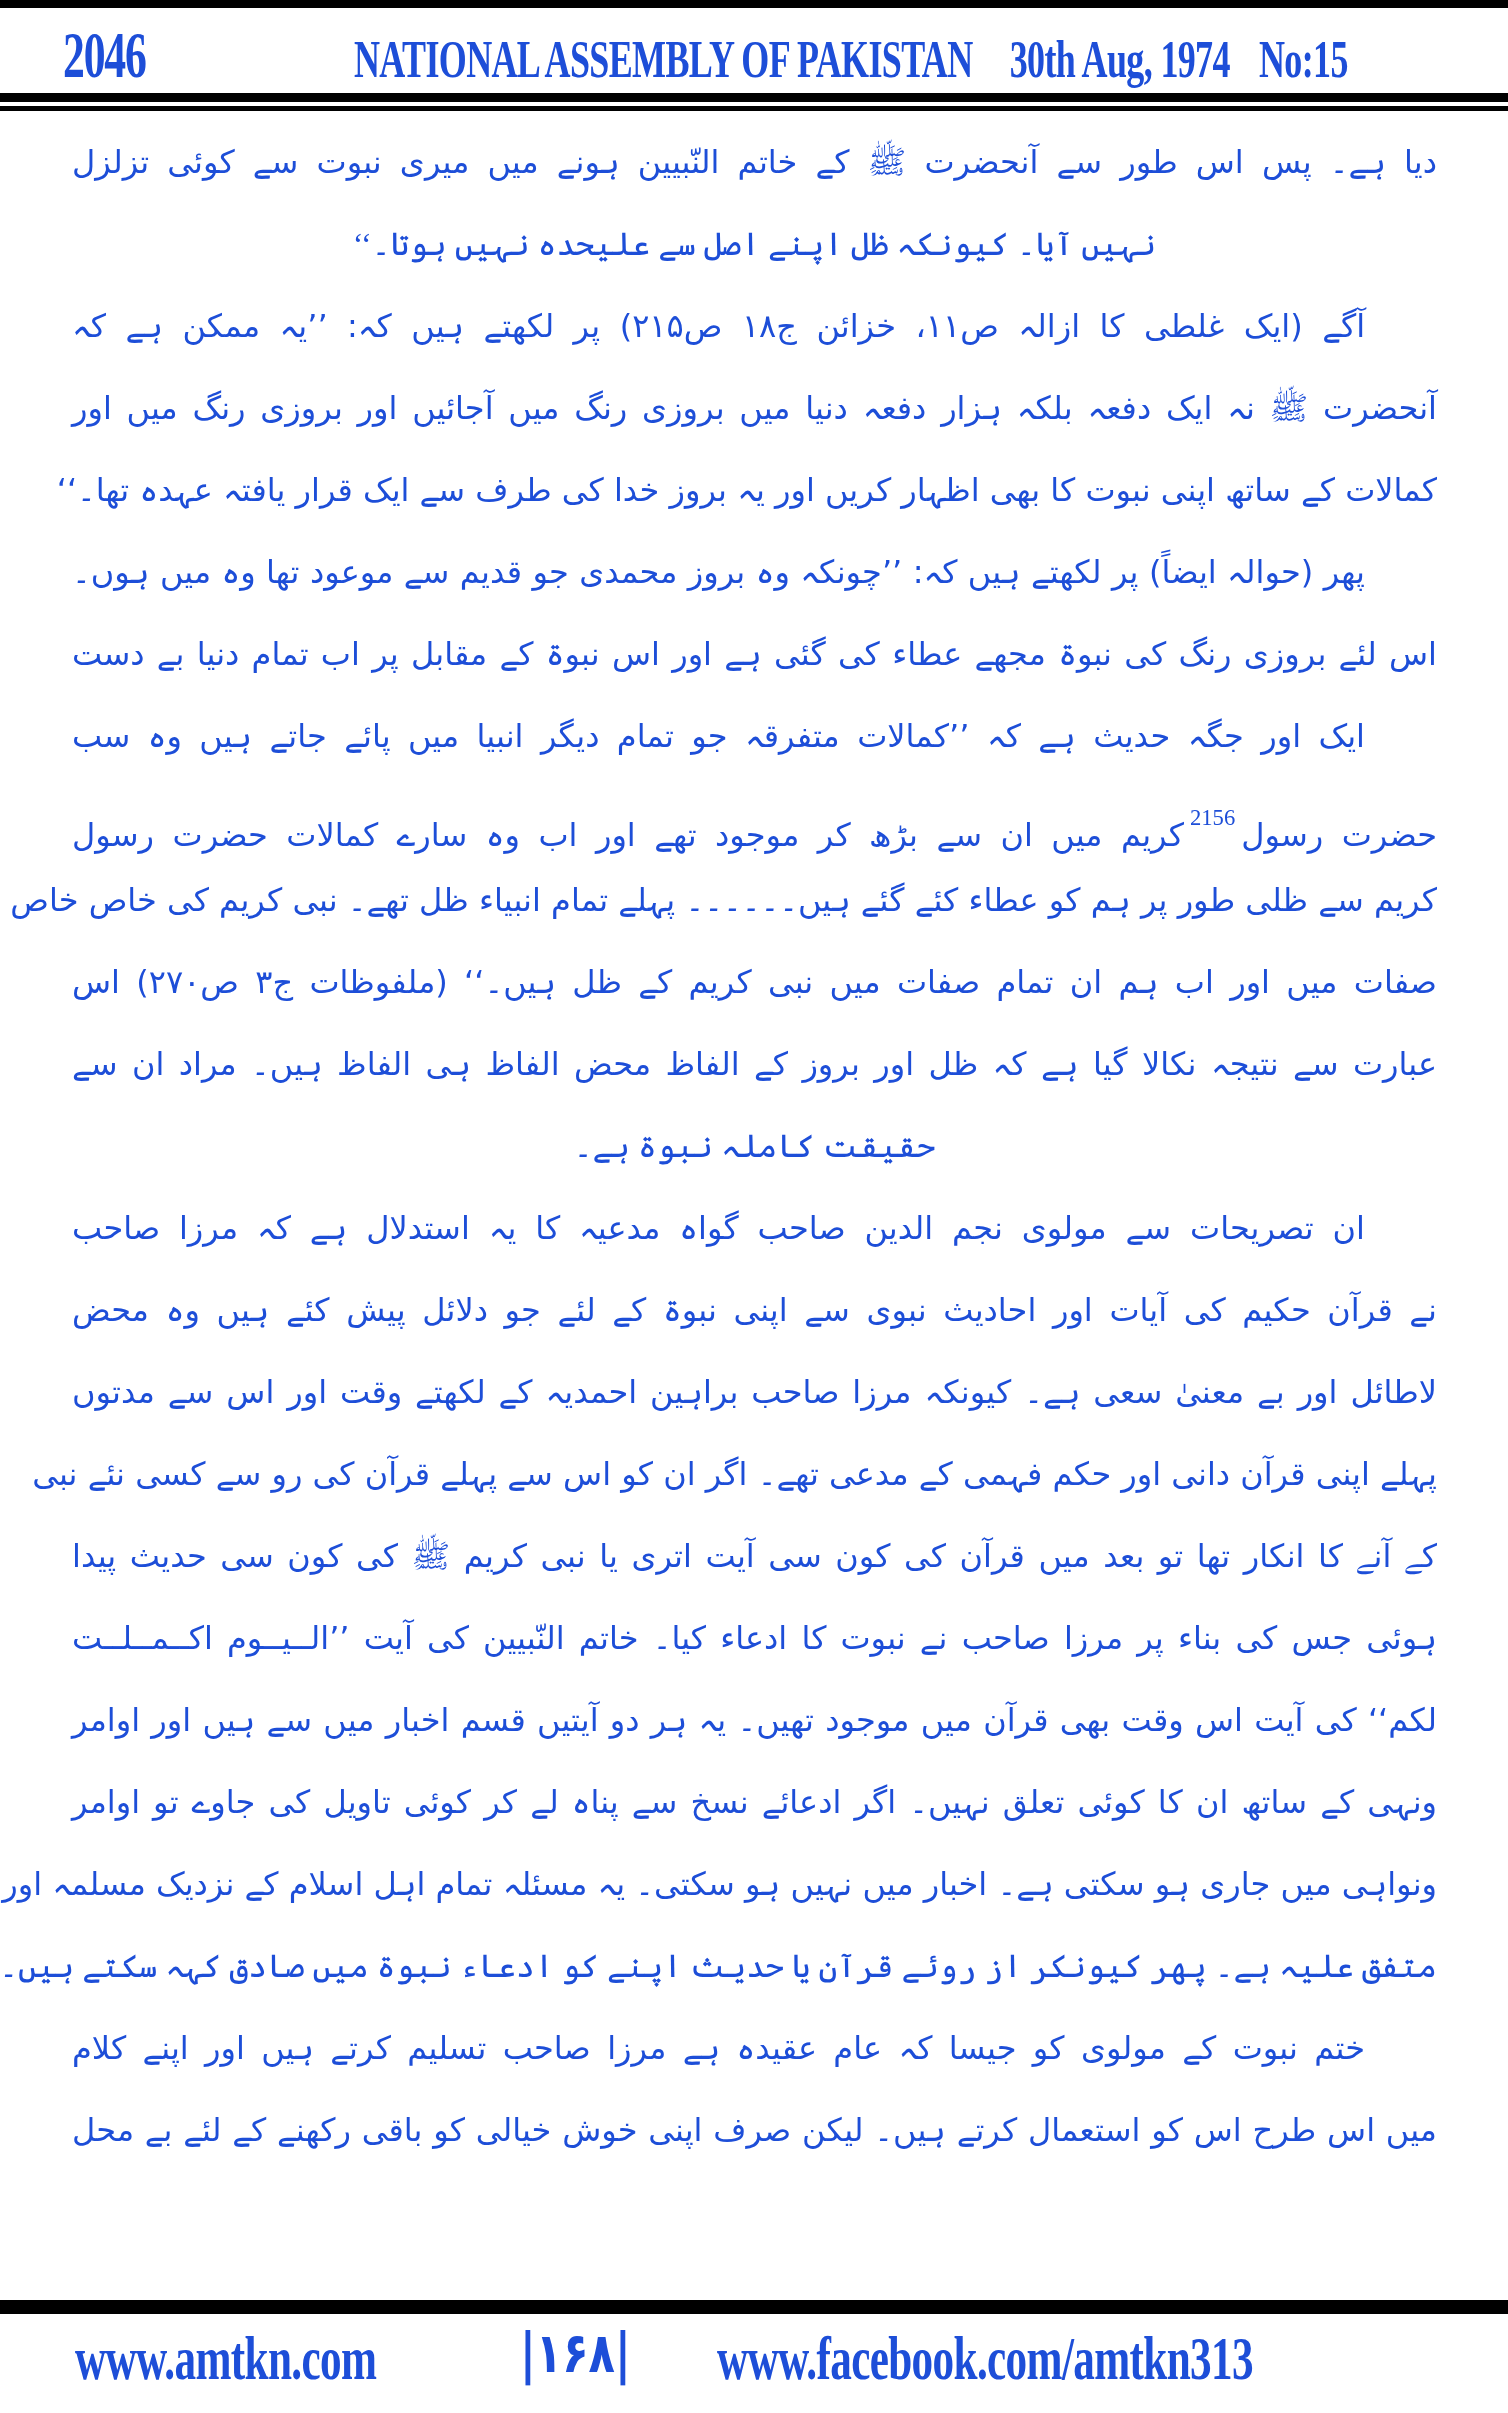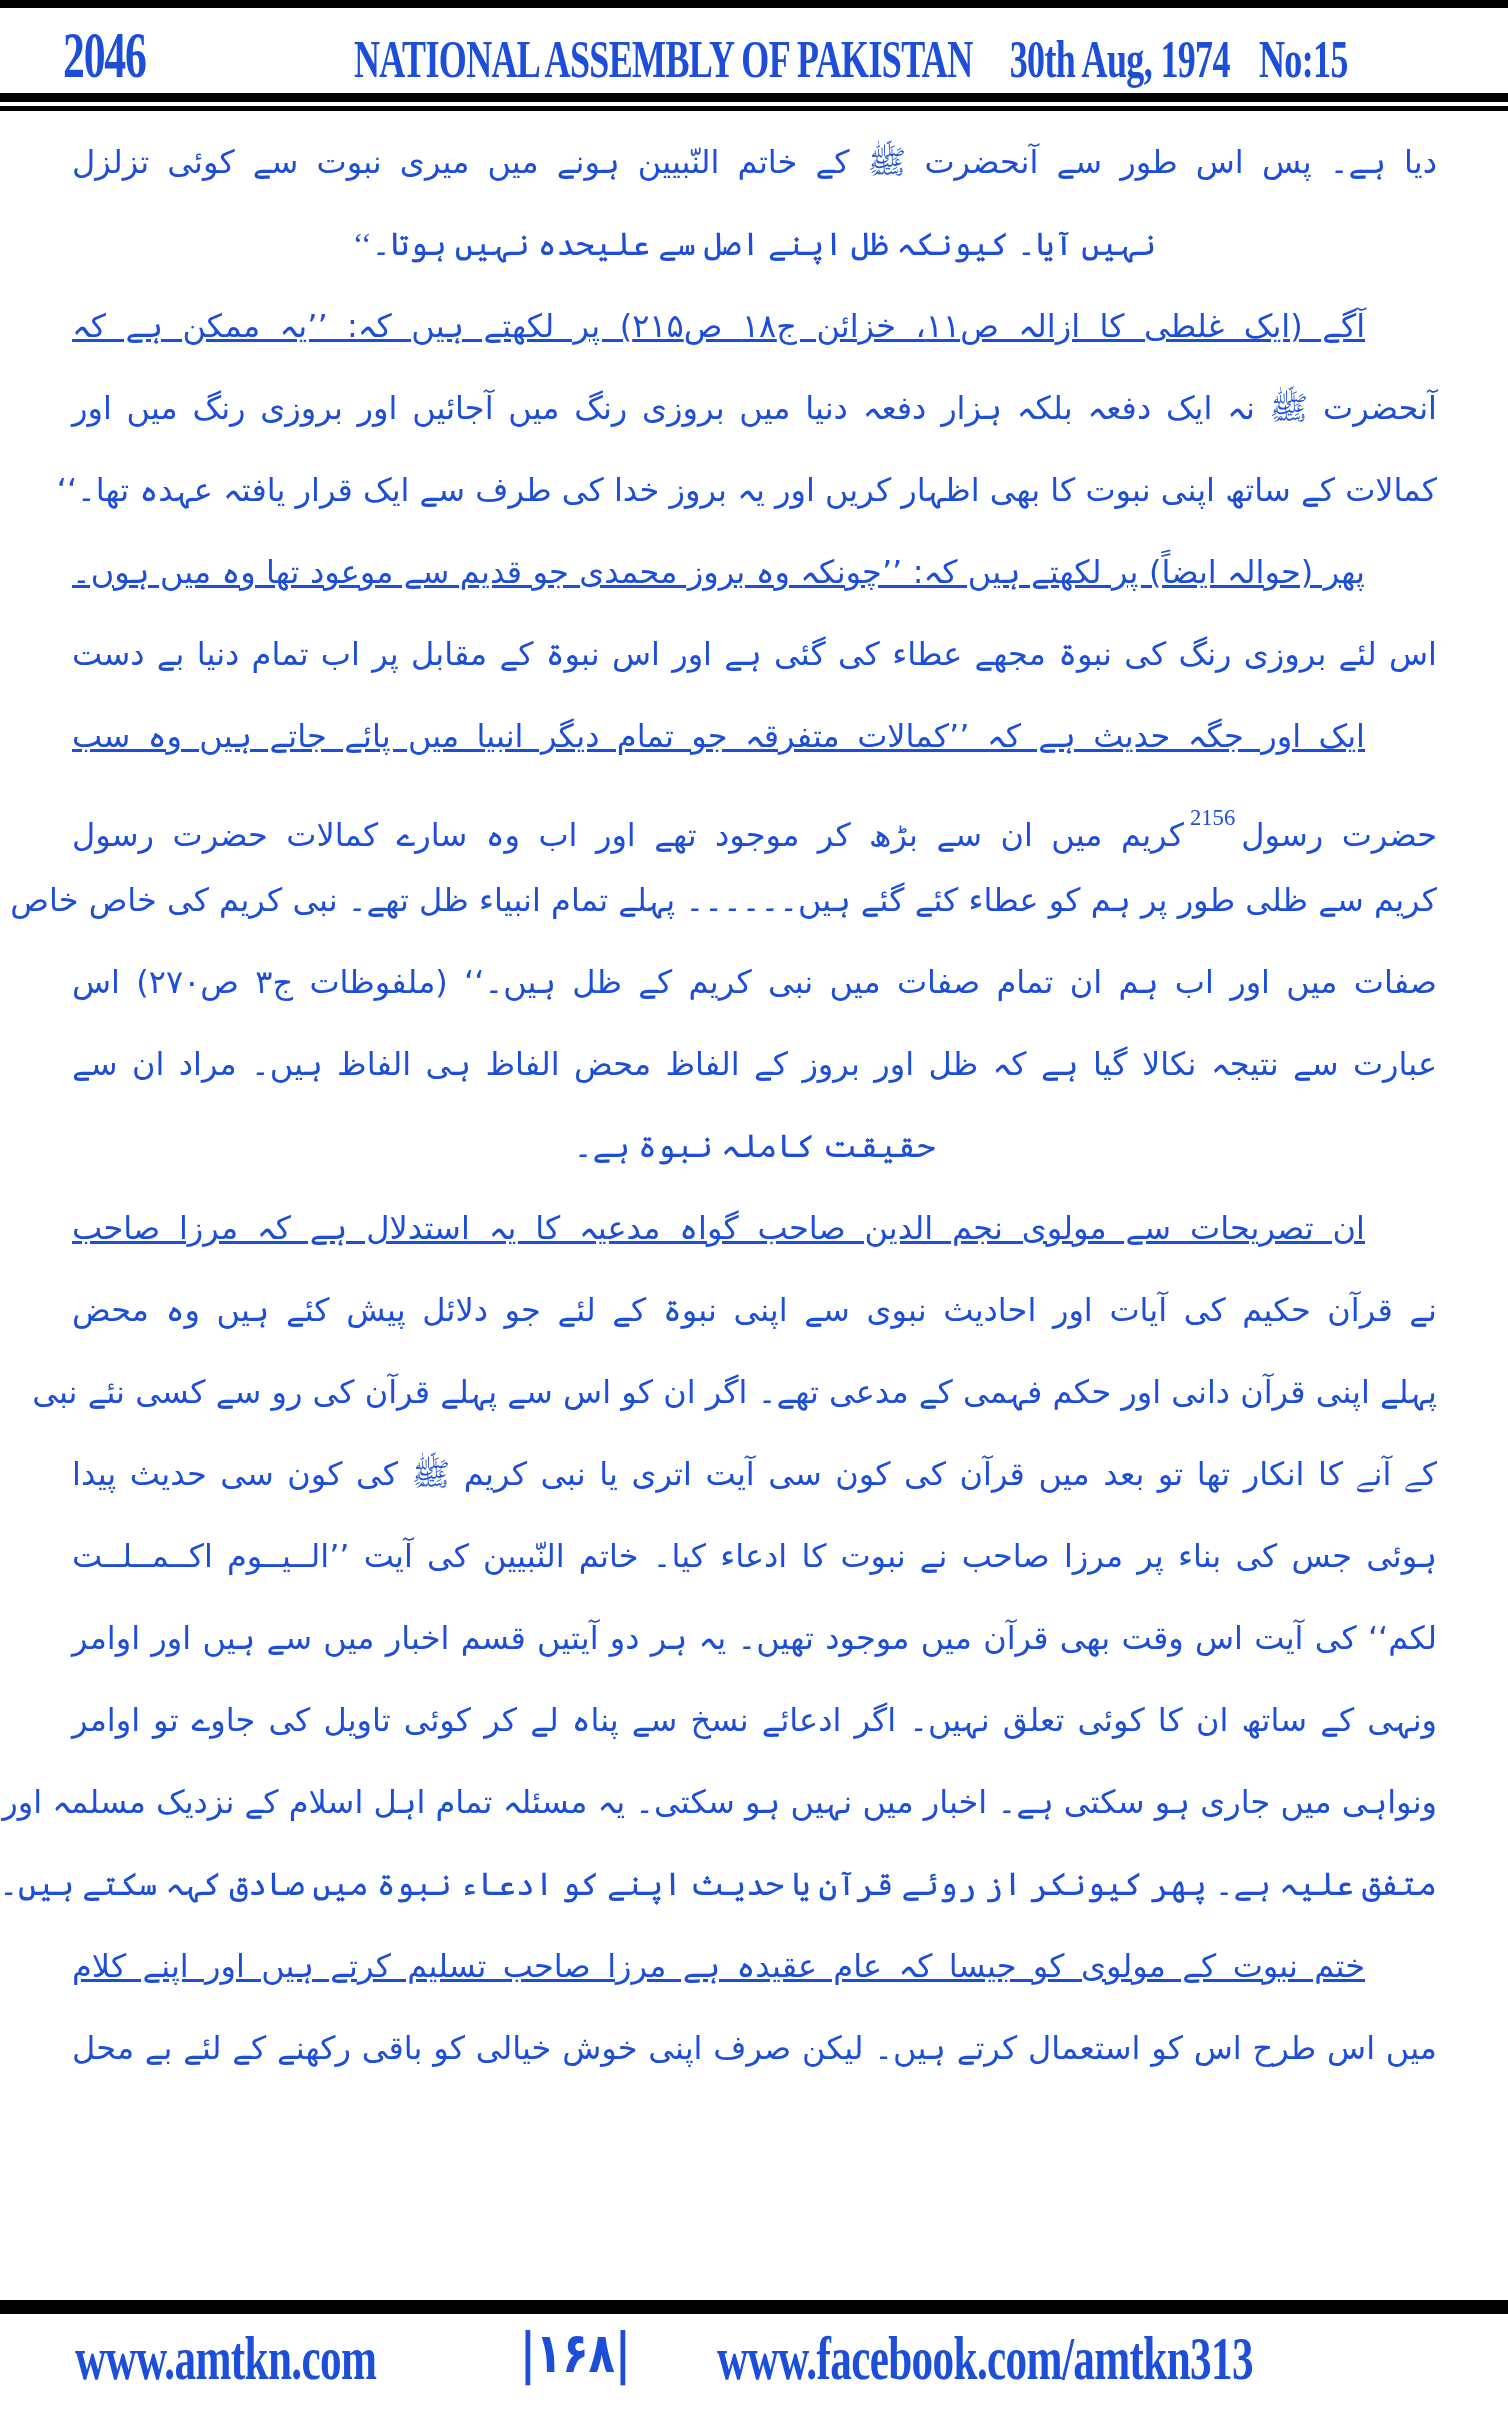--- a/index.html
+++ b/index.html
@@ -46,21 +46,21 @@
     text-align-last:justify;
     white-space:nowrap;
     overflow:visible;
   }
   .line.center{
     text-align:left;
     -moz-text-align-last:center;
     text-align-last:center;
     font-family:Liberation Serif, serif;
   }
-  .line.indent{padding-right:72px;text-decoration:underline;}
+  .line.indent{padding-right:72px;}
   .sup{
     font-family:"Liberation Serif", serif;
     font-size:22.6px;font-weight:normal;
     vertical-align:21px;
     direction:ltr;unicode-bidi:embed;
     padding:0 6px;
   }
 
   #footer{
     position:absolute;top:2324px;left:0;width:1240px;height:68px;
@@ -108,20 +108,21 @@
       <div class="line indent">پھر (حوالہ ایضاً) پر لکھتے ہیں کہ: ’’چونکہ وہ بروز محمدی جو قدیم سے موعود تھا وہ میں ہوں۔</div>
       <div class="line">اس لئے بروزی رنگ کی نبوۃ مجھے عطاء کی گئی ہے اور اس نبوۃ کے مقابل پر اب تمام دنیا بے دست</div>
       <div class="line indent">ایک اور جگہ حدیث ہے کہ ’’کمالات متفرقہ جو تمام دیگر انبیا میں پائے جاتے ہیں وہ سب</div>
       <div class="line"><span>حضرت رسول</span><span class="sup">2156</span><span>کریم میں ان سے بڑھ کر موجود تھے اور اب وہ سارے کمالات حضرت رسول</span></div>
       <div class="line">کریم سے ظلی طور پر ہم کو عطاء کئے گئے ہیں۔۔۔۔۔۔ پہلے تمام انبیاء ظل تھے۔ نبی کریم کی خاص خاص</div>
       <div class="line">صفات میں اور اب ہم ان تمام صفات میں نبی کریم کے ظل ہیں۔‘‘ (ملفوظات ج۳ ص۲۷۰) اس</div>
       <div class="line">عبارت سے نتیجہ نکالا گیا ہے کہ ظل اور بروز کے الفاظ محض الفاظ ہی الفاظ ہیں۔ مراد ان سے</div>
       <div class="line center">حقیقت کاملہ نبوۃ ہے۔</div>
       <div class="line indent">ان تصریحات سے مولوی نجم الدین صاحب گواہ مدعیہ کا یہ استدلال ہے کہ مرزا صاحب</div>
       <div class="line">نے قرآن حکیم کی آیات اور احادیث نبوی سے اپنی نبوۃ کے لئے جو دلائل پیش کئے ہیں وہ محض</div>
+      <div class="line">لاطائل اور بے معنیٰ سعی ہے۔ کیونکہ مرزا صاحب براہین احمدیہ کے لکھتے وقت اور اس سے مدتوں</div>
       <div class="line">پہلے اپنی قرآن دانی اور حکم فہمی کے مدعی تھے۔ اگر ان کو اس سے پہلے قرآن کی رو سے کسی نئے نبی</div>
       <div class="line">کے آنے کا انکار تھا تو بعد میں قرآن کی کون سی آیت اتری یا نبی کریم ﷺ کی کون سی حدیث پیدا</div>
       <div class="line">ہوئی جس کی بناء پر مرزا صاحب نے نبوت کا ادعاء کیا۔ خاتم النّبیین کی آیت ’’الــیــوم اکــمــلــت</div>
       <div class="line">لکم‘‘ کی آیت اس وقت بھی قرآن میں موجود تھیں۔ یہ ہر دو آیتیں قسم اخبار میں سے ہیں اور اوامر</div>
       <div class="line">ونہی کے ساتھ ان کا کوئی تعلق نہیں۔ اگر ادعائے نسخ سے پناہ لے کر کوئی تاویل کی جاوے تو اوامر</div>
       <div class="line">ونواہی میں جاری ہو سکتی ہے۔ اخبار میں نہیں ہو سکتی۔ یہ مسئلہ تمام اہل اسلام کے نزدیک مسلمہ اور</div>
       <div class="line center">متفق علیہ ہے۔ پھر کیونکر از روئے قرآن یا حدیث اپنے کو ادعاء نبوۃ میں صادق کہہ سکتے ہیں۔</div>
       <div class="line indent">ختم نبوت کے مولوی کو جیسا کہ عام عقیدہ ہے مرزا صاحب تسلیم کرتے ہیں اور اپنے کلام</div>
       <div class="line">میں اس طرح اس کو استعمال کرتے ہیں۔ لیکن صرف اپنی خوش خیالی کو باقی رکھنے کے لئے بے محل</div>
     </div>

